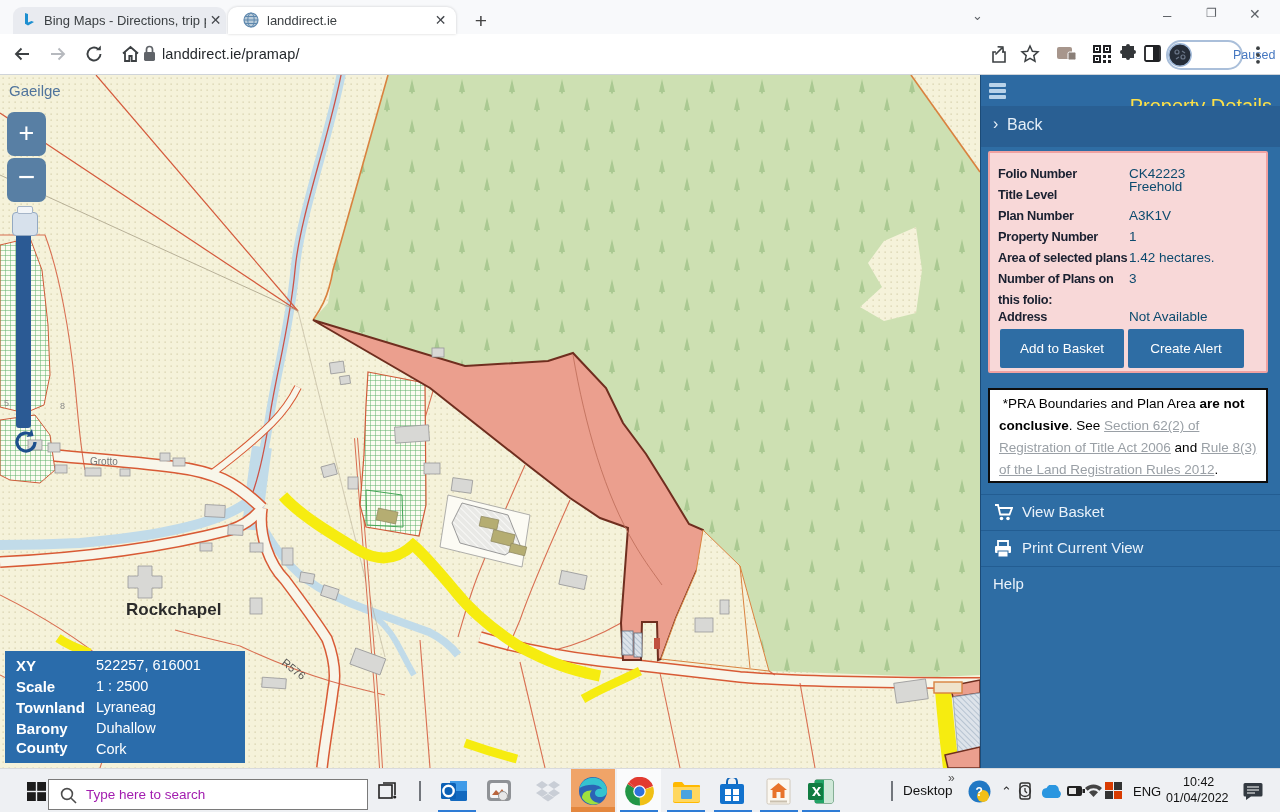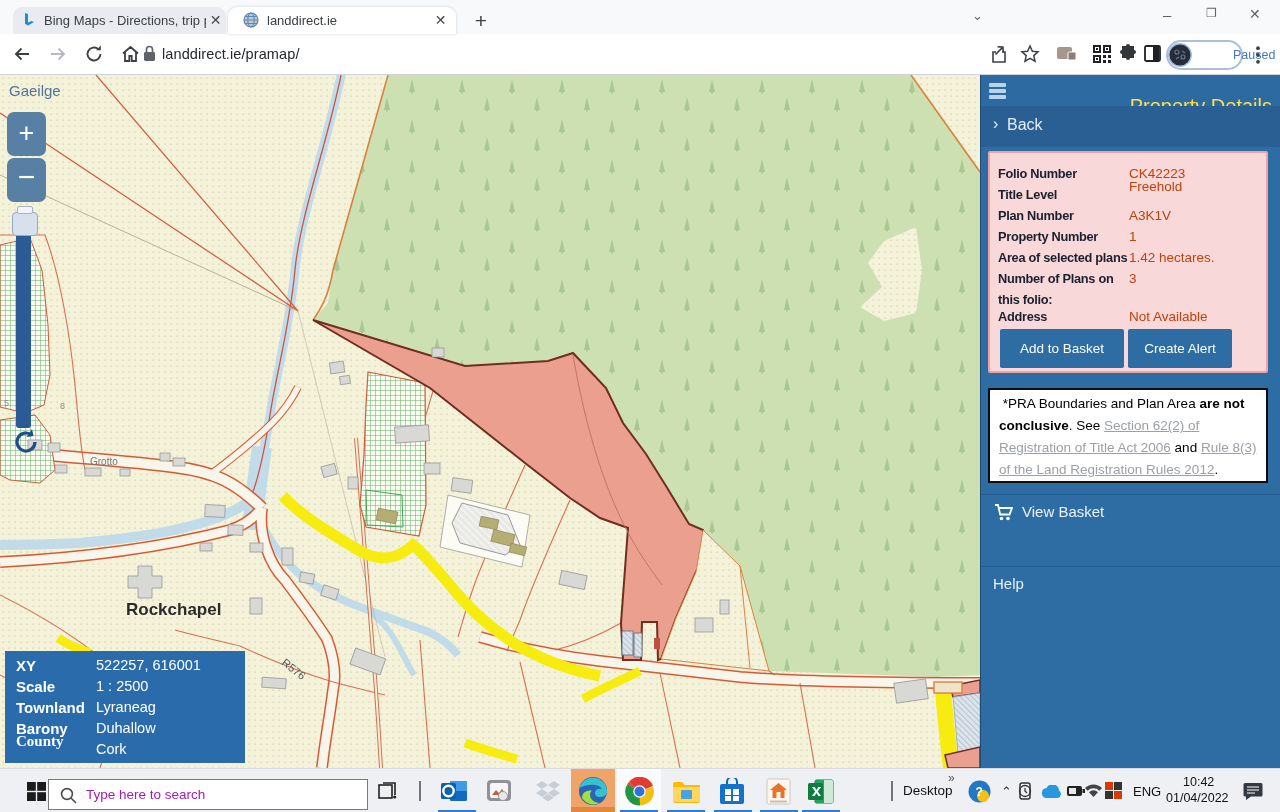--- a/index.html
+++ b/index.html
@@ -20,21 +20,21 @@
   #pill { position:absolute; left:1166px; top:6px; width:77px; height:30px; border:2px solid #aabfda; border-radius:16px; }
   #paused { position:absolute; left:1198px; top:14px; font-size:12.5px; color:#4577c0;margin-left:35px; }
   
   #panel { position:absolute; left:980px; top:75px; width:300px; height:693px; background:#2e6da4; border-left:1px solid #1c4b77; }
   #phead { position:absolute; left:0; top:0; width:300px; height:31px; background:#2d6aa2; }
   #ptitle { position:absolute; right:9px; top:20px; font-size:20px; color:#fde047; }
   .hbar { position:absolute; left:8px; width:17px; height:3.6px; background:#b9d3ea; border-radius:1px; }
   #backrow { position:absolute; left:0; top:31px; width:300px; height:41px; background:#295f93; color:#e4eef7; }
   #pinkbox { position:absolute; left:7px; top:76px; width:280px; height:222px; background:#f8d8d8; border:2px solid #f0a2a2; border-radius:2px; }
   .prow { position:absolute; left:8px; font-size:12.8px; font-weight:bold; color:#1a2030; white-space:nowrap; letter-spacing:-0.3px; }
-  .pval { position:absolute; left:139px; font-size:13.5px; font-weight:normal; color:#c2410c; white-space:nowrap; }
+  .pval { position:absolute; left:139px; font-size:13.5px; font-weight:normal; color:#0c4a6e; white-space:nowrap; }
   .pbtn { position:absolute; top:176px; height:39px; background:#2e6da4; color:#fff; font-size:13.5px; text-align:center; line-height:39px; border-radius:2px; }
   #whitebox { position:absolute; left:7px; top:313px; width:280px; height:95px; background:#fff; border:2px solid #0d0d0d; font-size:13.5px; color:#000; line-height:22px; padding:3px 8px 8px 9px; }
   #whitebox a { color:#9aa0a6; text-decoration:underline; }
   .prowline { position:absolute; left:0; width:300px; border-top:1px solid #235d92; color:#eaf2fa; font-size:15px; height:36px; }
   
   #infobox { position:absolute; left:5px; top:651px; width:240px; height:112px; background:#2a6cab; color:#fff; }
   .irow { position:absolute; left:11px; font-size:15px; font-weight:bold; white-space:nowrap; }
   .ival { position:absolute; left:91px; font-size:14.5px; font-weight:normal; white-space:nowrap; }
   
   #gaeilge { position:absolute; left:9px; top:82px; font-size:15px; color:#50749c; }
@@ -232,21 +232,21 @@
 
 <div id="infobox">
   <div class="irow" style="top:6px;">XY</div>
     <div class="ival" style="top:6px;">522257, 616001</div>
   <div class="irow" style="top:27px;">Scale</div>
     <div class="ival" style="top:27px;">1 : 2500</div>
   <div class="irow" style="top:48px;">Townland</div>
     <div class="ival" style="top:48px;">Lyraneag</div>
   <div class="irow" style="top:69px;">Barony</div>
     <div class="ival" style="top:69px;">Duhallow</div>
-  <div class="irow" style="top:82px;font-family:Liberation Serif, serif;">County</div>
+  <div class="irow" style="top:88px;">County</div>
     <div class="ival" style="top:90px;">Cork</div>
 </div>
 
 <div id="panel">
   <div id="phead">
     <div class="hbar" style="top:8px;"></div>
     <div class="hbar" style="top:14px;"></div>
     <div class="hbar" style="top:20px;"></div>
     <div id="ptitle">Property Details</div>
   </div>
@@ -264,30 +264,38 @@
     <div class="prow" style="top:76px;">Property Number</div>
       <div class="pval" style="top:76px;">1</div>
     <div class="prow" style="top:97px;">Area of selected plans</div>
       <div class="pval" style="top:97px;">1.42 hectares.</div>
     <div class="prow" style="top:118px;">Number of Plans on</div>
       <div class="pval" style="top:118px;">3</div>
     <div class="prow" style="top:139px;">this folio:</div>
     <div class="prow" style="top:156px;">Address</div>
       <div class="pval" style="top:156px;">Not Available</div>
     <div class="pbtn" style="left:10px;width:124px;">Add to Basket</div>
-    <div class="pbtn" style="left:138px;width:104px;">Create Alert</div>
+    <div class="pbtn" style="left:138px;width:116px;">Create Alert</div>
   </div>
   <div id="whitebox">&nbsp;*PRA Boundaries and Plan Area <b>are not</b> <b>conclusive</b>. See <a>Section 62(2) of</a> <a>Registration of Title Act 2006</a> and <a>Rule 8(3)</a> <a>of the Land Registration Rules 2012</a>.</div>
   <div class="prowline" style="top:419px;">
     <svg style="position:absolute;left:13px;top:9px;" width="19" height="18" viewBox="0 0 19 18">
         <path d="M1 1h3l2.2 9.5h9.3L18 4H5.5" fill="none" stroke="#fff" stroke-width="1.8"></path>
         <circle cx="7.5" cy="14.5" r="1.8" fill="#fff"></circle>
         <circle cx="14" cy="14.5" r="1.8" fill="#fff"></circle>
       </svg>
     <span style="position:absolute;left:41px;top:8px;">View Basket</span>
+  </div>
+  <div class="prowline" style="top:455px;">
+    <svg style="position:absolute;left:13px;top:9px;" width="18" height="18" viewBox="0 0 18 18">
+        <path d="M4 6V1h10v5" fill="none" stroke="#fff" stroke-width="1.8"></path>
+        <rect x="1" y="6" width="16" height="7" rx="1" fill="#fff"></rect>
+        <rect x="4" y="11" width="10" height="6" fill="#fff" stroke="#2e6da4" stroke-width="1"></rect>
+      </svg>
+    <span style="position:absolute;left:41px;top:8px;">Print Current View</span>
   </div>
   <div class="prowline" style="top:491px;">
     <span style="position:absolute;left:12px;top:8px;">Help</span>
   </div>
 </div>
 
 <div id="chrome">
   <div id="tabstrip"></div>
   <div class="tab" id="tab1">
     <svg style="position:absolute;left:9px;top:5px;" width="16" height="16" viewBox="0 0 16 16">

